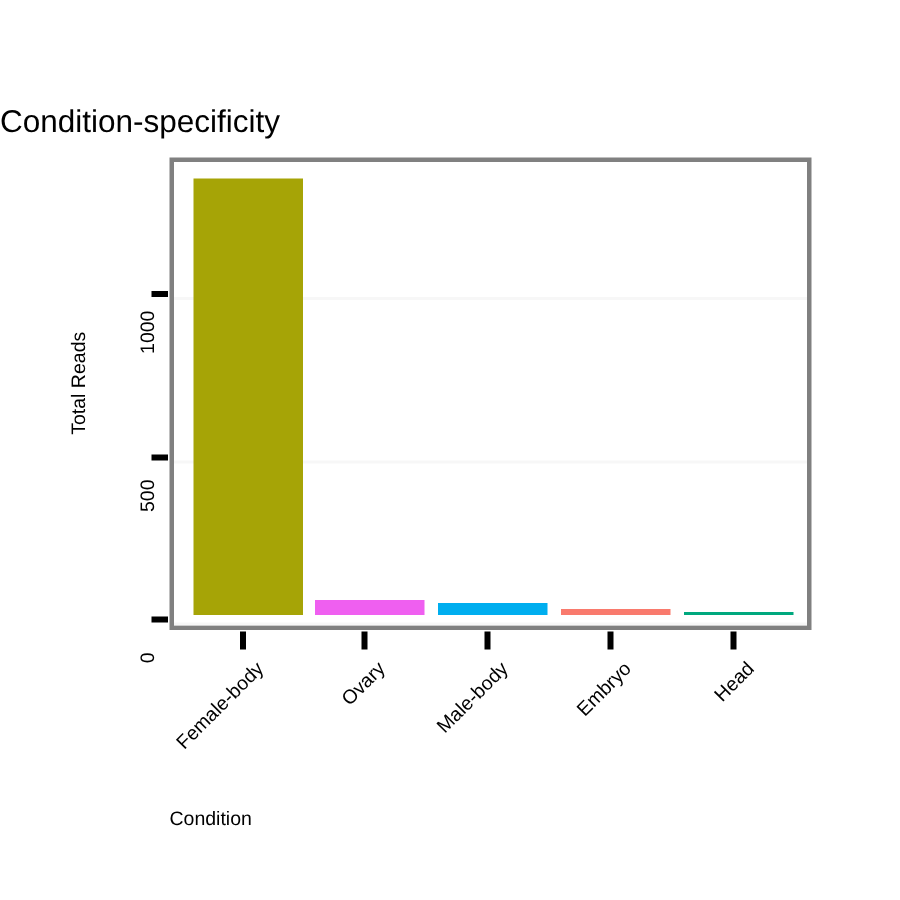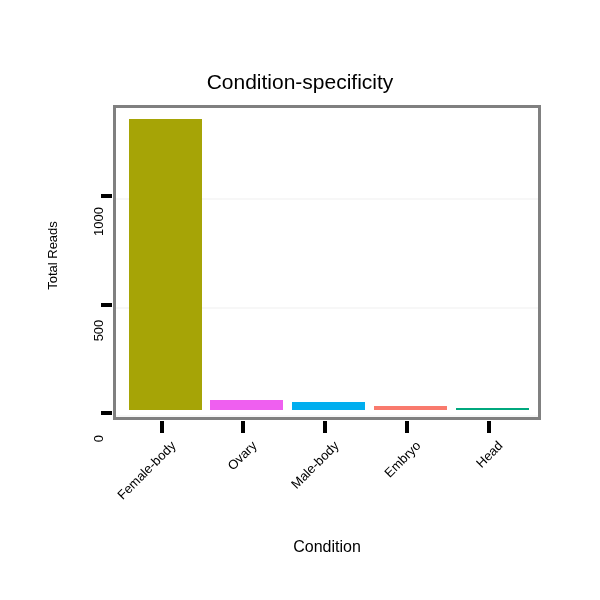--- a/index.html
+++ b/index.html
@@ -22,21 +22,20 @@
     width: 600px;
     height: 600px;
   }
 
   
   #chart-title {
     position: absolute;
     left: 0;
     top: 70px;
     width: 600px;
-    text-align: center;
     font-size: 21px;
     font-weight: 400;
     letter-spacing: 0px;
     color: #000000;
   }
 
   
   #plot-panel {
     position: absolute;
     left: 113px;
@@ -115,22 +114,22 @@
     white-space: nowrap;
     transform: rotate(-45deg);
     transform-origin: 100% 0%;
     text-align: right;
   }
   #x-axis-title {
     position: absolute;
     left: 113px;
     top: 538px;
     width: 428px;
-    text-align: center;
-    font-size: 16px;
+    text-align: left;
+    font-size: 13px;
     color: #000000;
   }
 </style>
 </head>
 <body>
 
 <div id="figure">
 
   <div id="chart-title">Condition-specificity</div>
 

